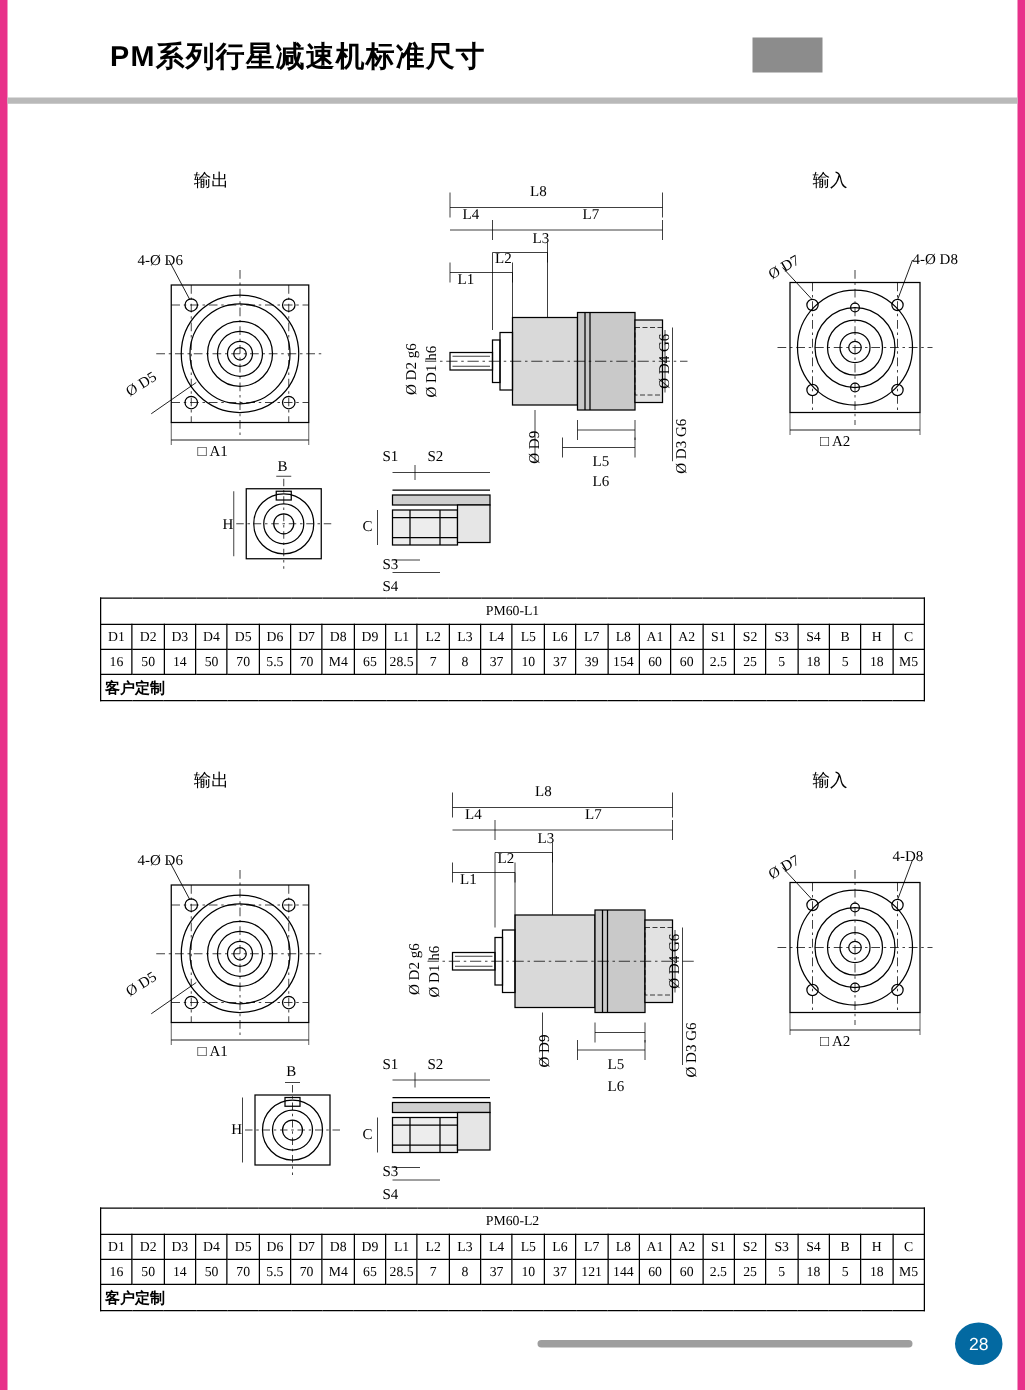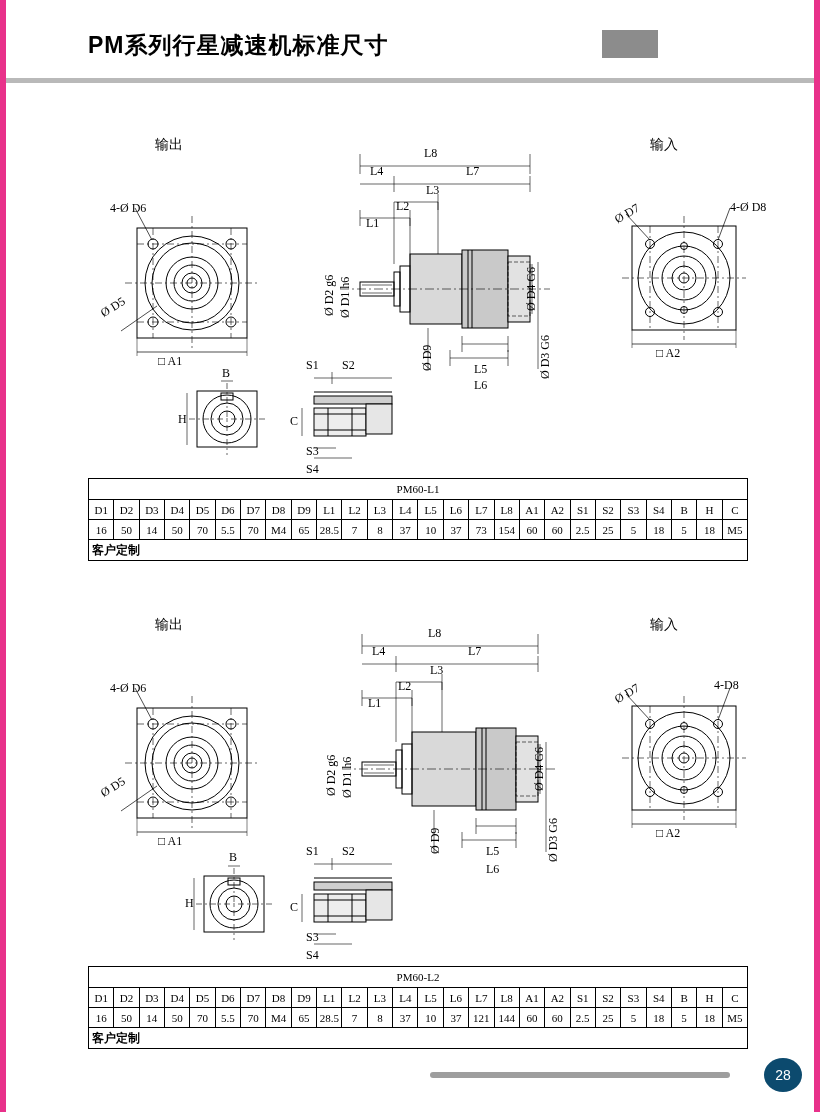--- a/index.html
+++ b/index.html
@@ -35,36 +35,36 @@
     position:absolute;left:6px;top:78px;width:808px;height:5px;background:#b9b9b9;
   }
 
   
   .footer-bar{
     position:absolute;left:430px;bottom:34px;width:300px;height:6px;
     background:#9e9e9e;border-radius:3px;
   }
   .footer-page{
     position:absolute;right:18px;bottom:20px;width:38px;height:34px;border-radius:50%;
-    background:#0c4a6e;color:#fff;font-size:14px;display:flex;align-items:center;justify-content:center;
+    background:#0369a1;color:#fff;font-size:14px;display:flex;align-items:center;justify-content:center;
   }
 
   
   .section{position:absolute;left:0;width:820px;}
   .sec1{top:96px;height:480px;}
   .sec2{top:576px;height:480px;}
 
   .lbl{position:absolute;font-size:12px;font-family:"Liberation Serif","DejaVu Serif",serif;white-space:nowrap;}
   .lbl-cn{position:absolute;font-size:14px;font-family:"Liberation Sans","DejaVu Sans",sans-serif;white-space:nowrap;}
   .lbl-rot{transform-origin:left top;}
 
   svg{display:block;}
 
   
-  .tbl-wrap{position:absolute;left:88px;width:660px;}
+  .tbl-wrap{position:absolute;left:80px;width:660px;}
   table.spec{
     border-collapse:collapse;width:660px;
     font-family:"Liberation Serif","DejaVu Serif",serif;
     font-size:11px;
     table-layout:fixed;
   }
   table.spec td,table.spec th{
     border:1px solid #000;text-align:center;height:19px;padding:0;font-weight:normal;
   }
   table.spec tr.title td{height:20px;font-size:11px;}
@@ -318,21 +318,21 @@
           <td>5.5</td>
           <td>70</td>
           <td>M4</td>
           <td>65</td>
           <td>28.5</td>
           <td>7</td>
           <td>8</td>
           <td>37</td>
           <td>10</td>
           <td>37</td>
-          <td>73</td>
+          <td>39</td>
           <td>154</td>
           <td>60</td>
           <td>60</td>
           <td>2.5</td>
           <td>25</td>
           <td>5</td>
           <td>18</td>
           <td>5</td>
           <td>18</td>
           <td>M5</td>

